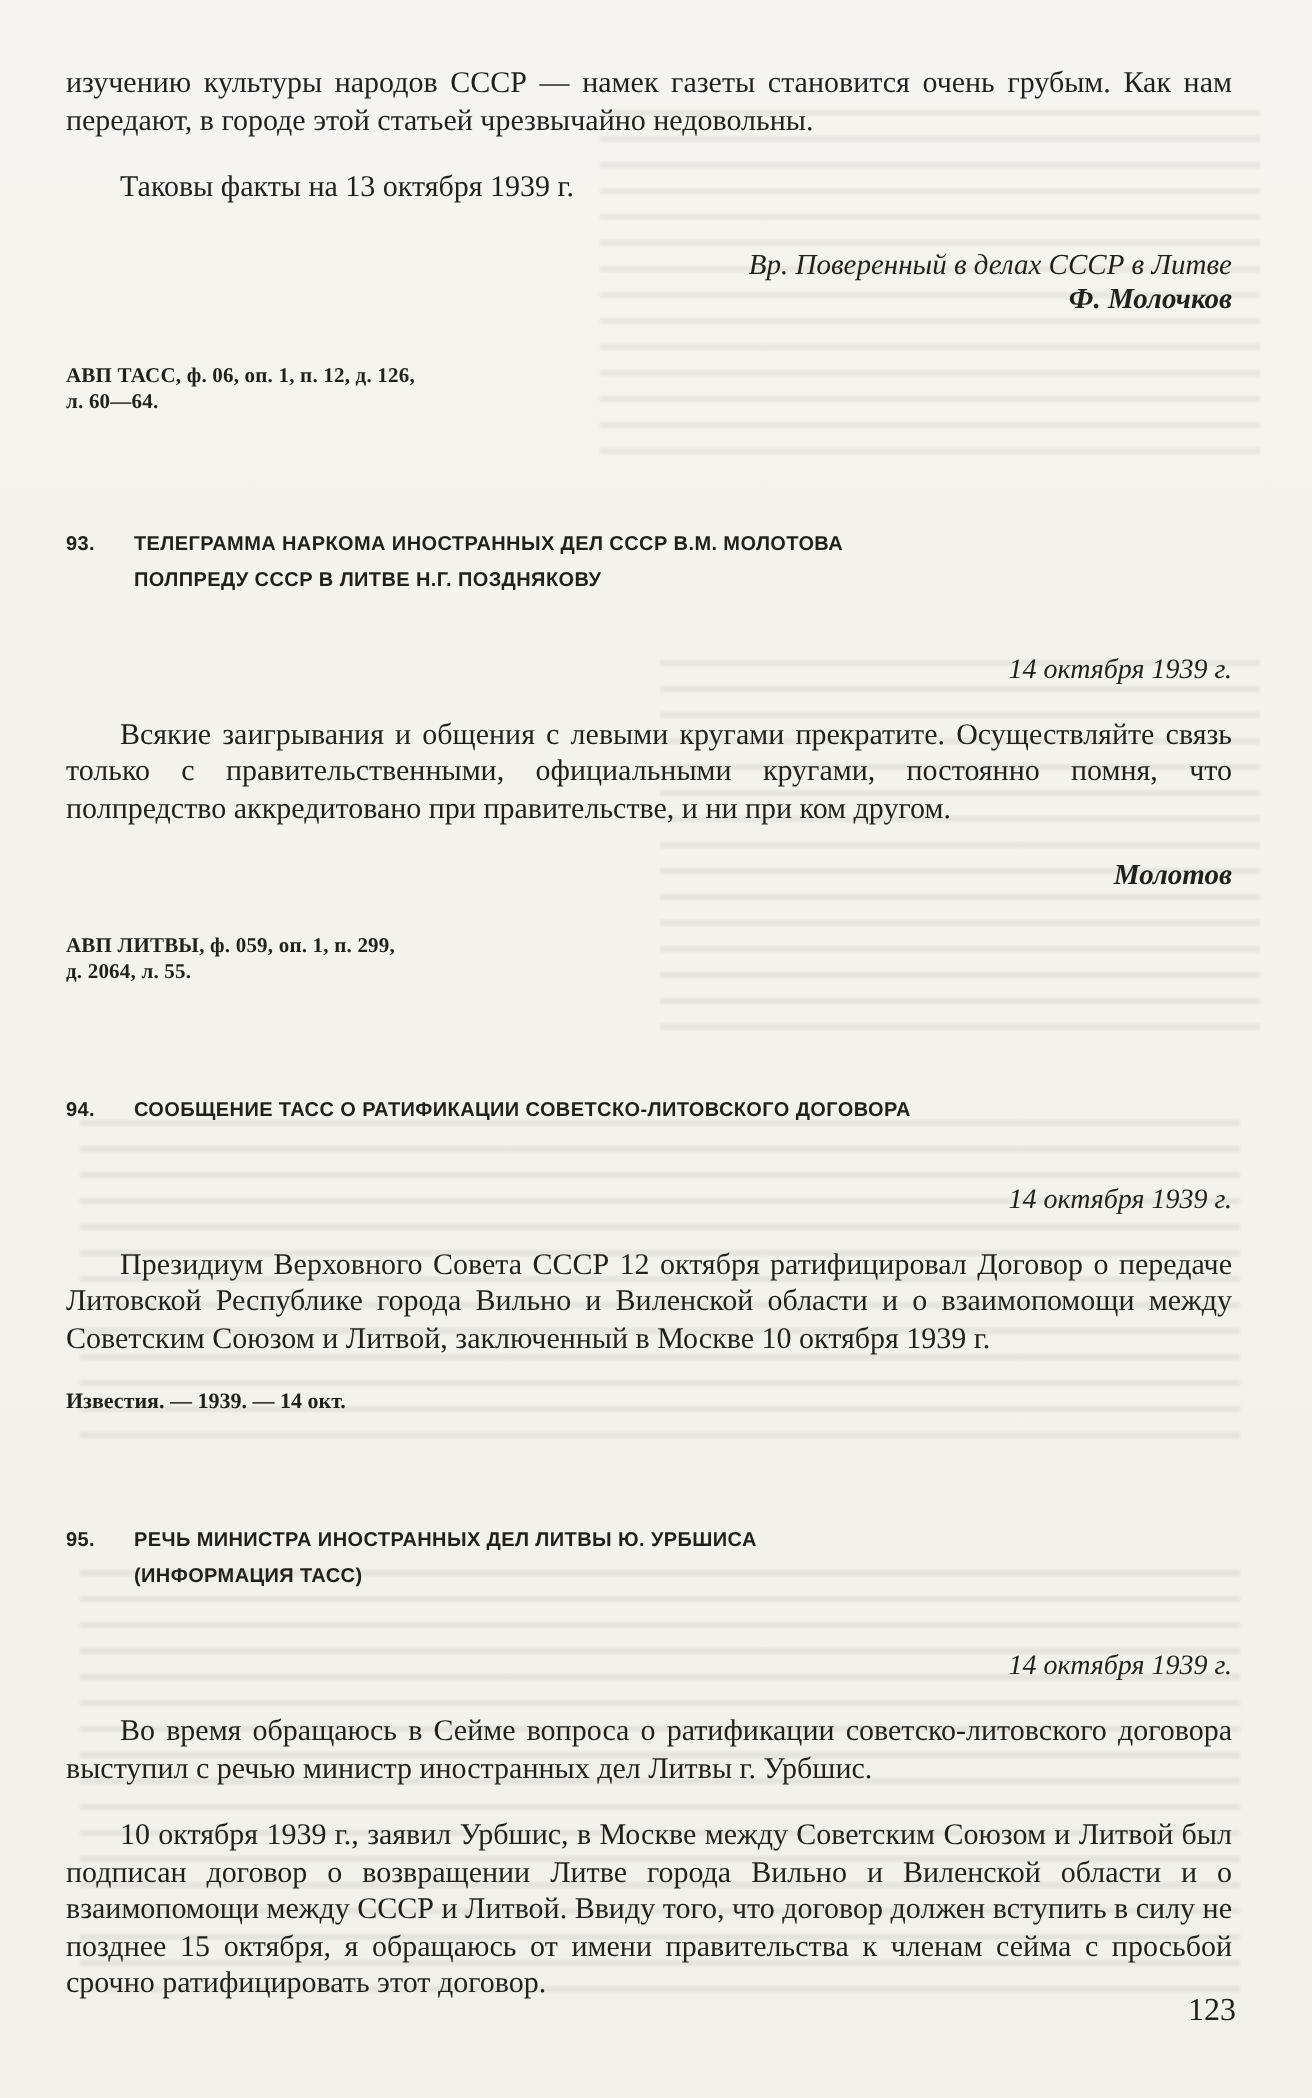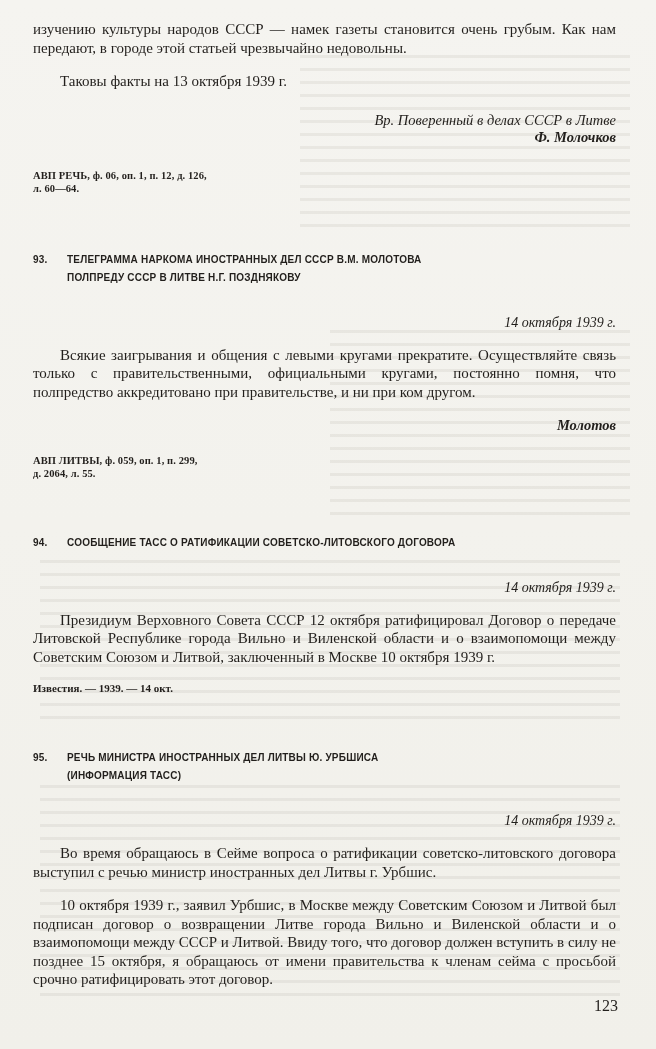--- a/index.html
+++ b/index.html
@@ -4,21 +4,21 @@
 <style>
   html, body { margin: 0; padding: 0; }
   body {
     width: 656px; height: 1049px;
     background: linear-gradient(#f5f4f0, #f1f0ea);
     font-family: "Liberation Serif", serif;
     color: #221f1c;
     position: relative;
     overflow: hidden;
   }
-  .page { position: absolute; inset: 0; padding: 5px 40px 0 33px; z-index: 1; }
+  .page { position: absolute; inset: 0; padding: 18px 40px 0 33px; z-index: 1; }
 
   .para { font-size: 15px; line-height: 18.5px; text-align: justify; }
   .indent { text-indent: 27px; }
 
   .sig-block { text-align: right; margin-top: 21px; }
   .sig-title { font-style: italic; font-size: 14.5px; line-height: 17.5px; }
   .sig-name  { font-style: italic; font-weight: bold; font-size: 14.5px; line-height: 17.5px; }
 
   .archive { font-size: 10.5px; font-weight: bold; line-height: 13px; letter-spacing: 0.1px; margin-top: 22px; }
 
@@ -70,21 +70,21 @@
 <div class="page">
 
   <div>
     <p class="para">изучению культуры народов СССР — намек газеты становится очень грубым. Как нам передают, в городе этой статьей чрезвычайно недовольны.</p>
     <p class="para indent">Таковы факты на 13 октября 1939 г.</p>
     <div class="sig-block">
       <div class="sig-title">Вр. Поверенный в делах СССР в Литве</div>
       <div class="sig-name">Ф. Молочков</div>
     </div>
     <div class="archive">
-      <div>АВП РЕЧЬ, ф. 06, оп. 1, п. 12, д. 126,</div>
+      <div>АВП ТАСС, ф. 06, оп. 1, п. 12, д. 126,</div>
       <div>л. 60—64.</div>
     </div>
   </div>
 
   <div class="doc doc-93">
     <div class="doc-heading">
       <span class="doc-num">93.</span>
       <span>
         <span class="t-line">ТЕЛЕГРАММА НАРКОМА ИНОСТРАННЫХ ДЕЛ СССР В.М. МОЛОТОВА</span><br>
         <span class="t-line">ПОЛПРЕДУ СССР В ЛИТВЕ Н.Г. ПОЗДНЯКОВУ</span>

